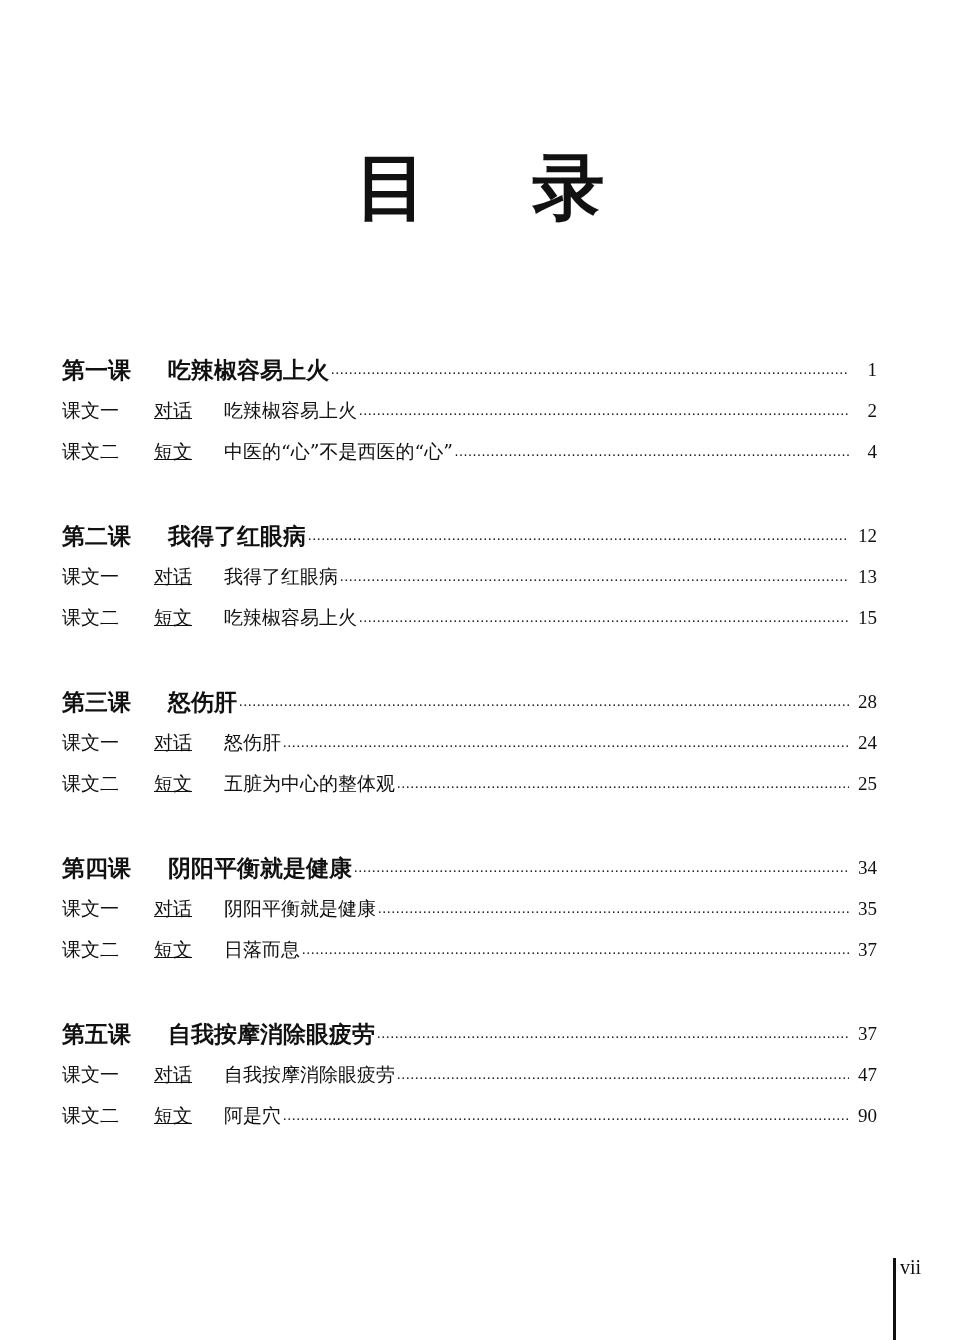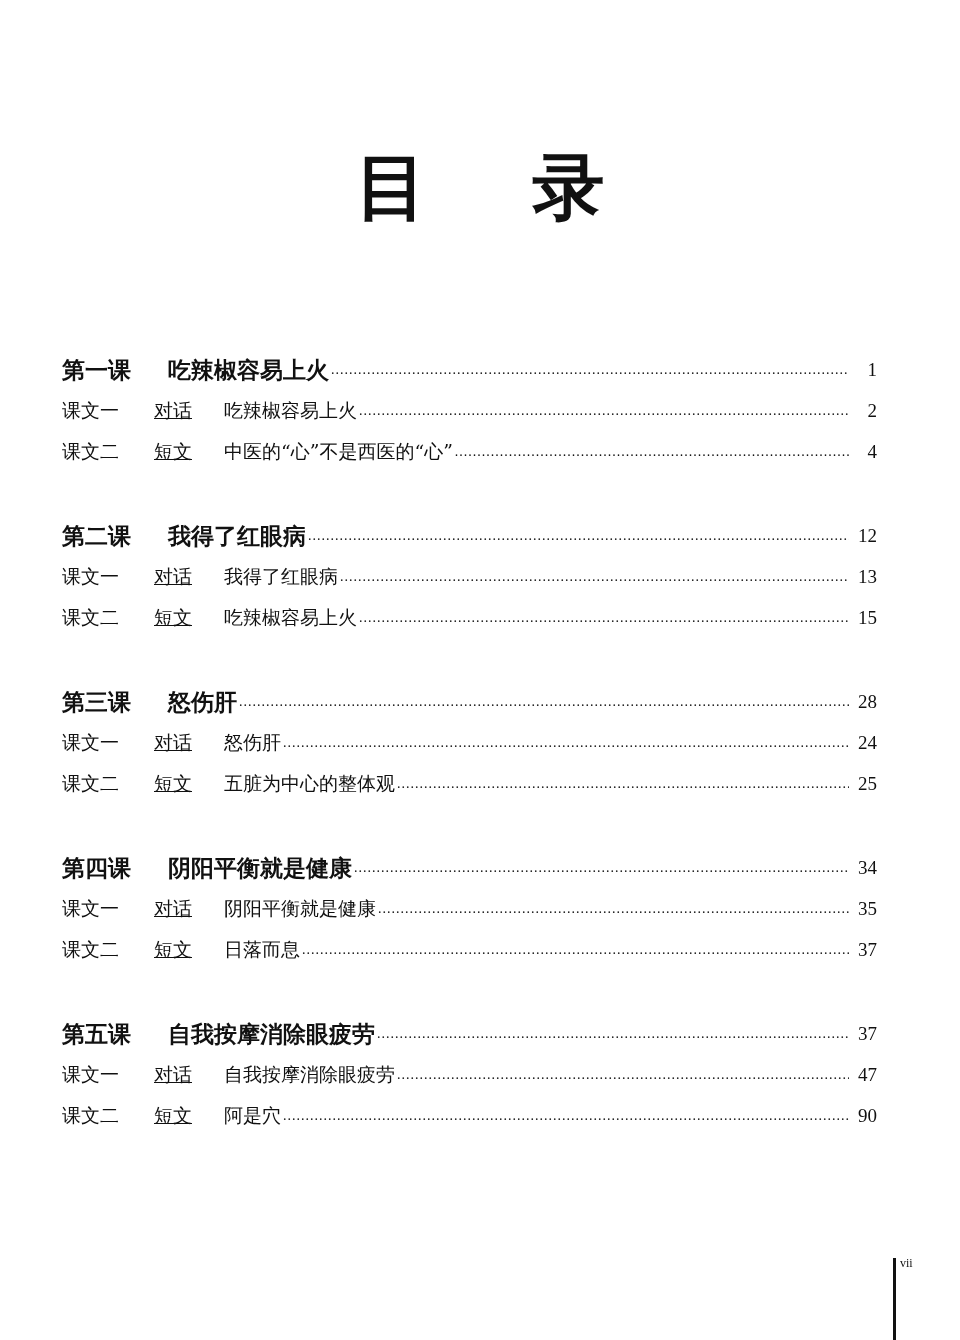--- a/index.html
+++ b/index.html
@@ -12,21 +12,21 @@
   .row { display: flex; align-items: center; white-space: nowrap; }
   .row.head { font-family: "DejaVu Sans", "Liberation Sans", sans-serif; font-weight: bold; font-size: 23px; height: 40px; }
   .row.sub { font-size: 19px; height: 41px; }
   .c1 { width: 92px; display: inline-block; }
   .head .c1 { width: 106px; }
   .c2 { width: 70px; display: inline-block; text-decoration: underline; }
   .dots { flex: 1; overflow: hidden; margin: 0 6px 0 2px; font-weight: normal; font-family: "Liberation Serif", serif; font-size: 14px; letter-spacing: 1px; }
   .dots::after { content: "........................................................................................................................................................................................................"; }
   .pg { font-family: "Liberation Serif", serif; font-size: 19px; font-weight: normal; min-width: 22px; text-align: right; }
   .folio { position: absolute; left: 893px; top: 1258px; width: 3px; height: 82px; background: #111; }
-  .folio-num { position: absolute; left: 900px; top: 1256px; font-family: "Liberation Serif", serif; font-size: 12px; }
+  .folio-num { position: absolute; left: 900px; top: 1256px; font-family: "Liberation Serif", serif; font-size: 20px; }
 </style>
 </head>
 <body>
 
 <div class="title">目 录</div>
 
 <div class="toc">
 
   <div class="lesson">
     <div class="row head">

